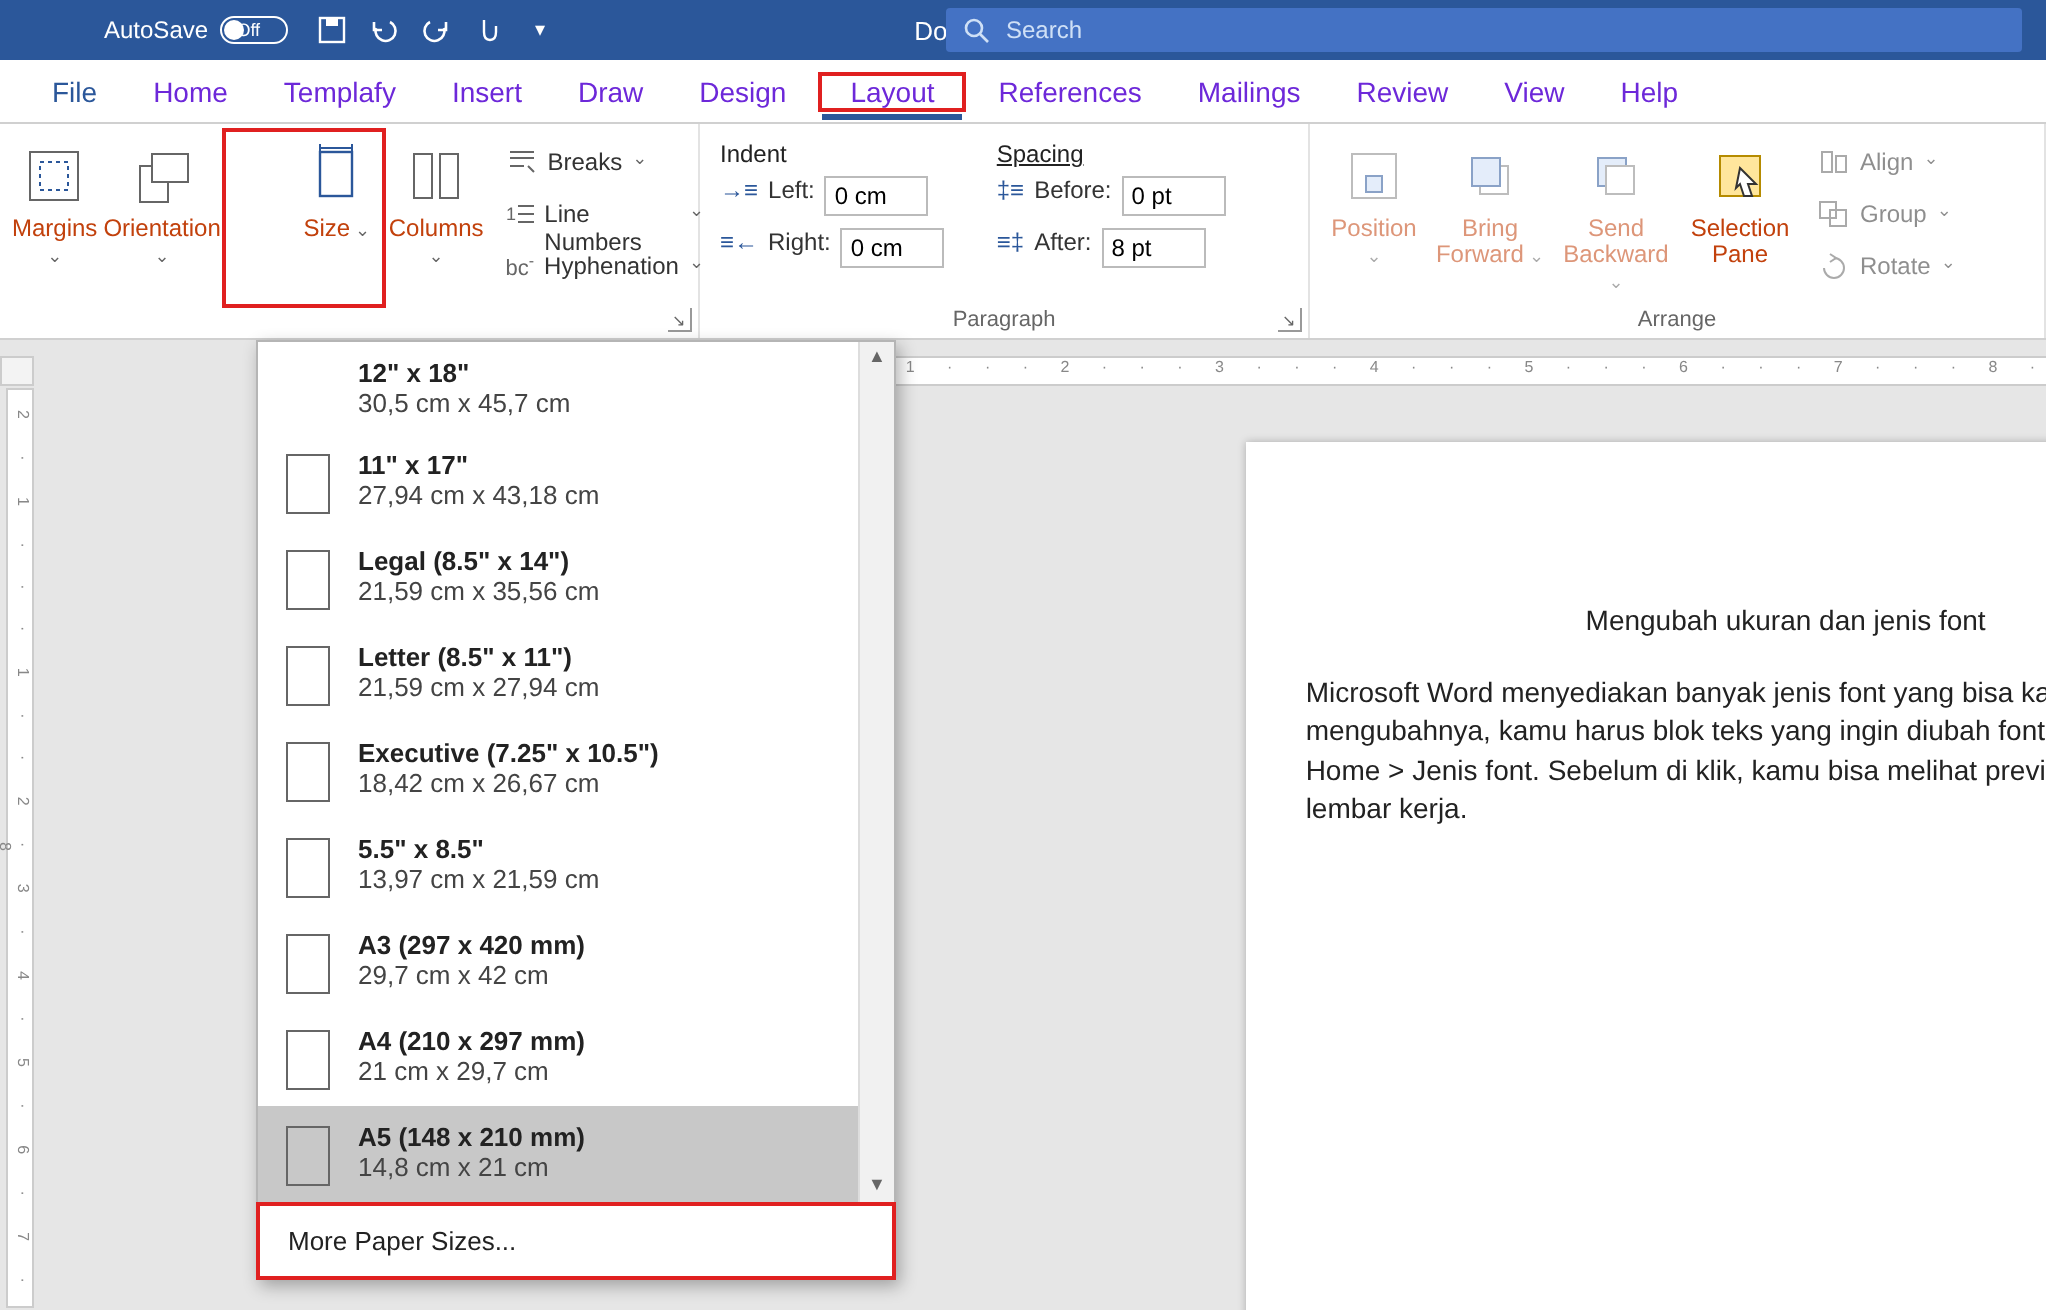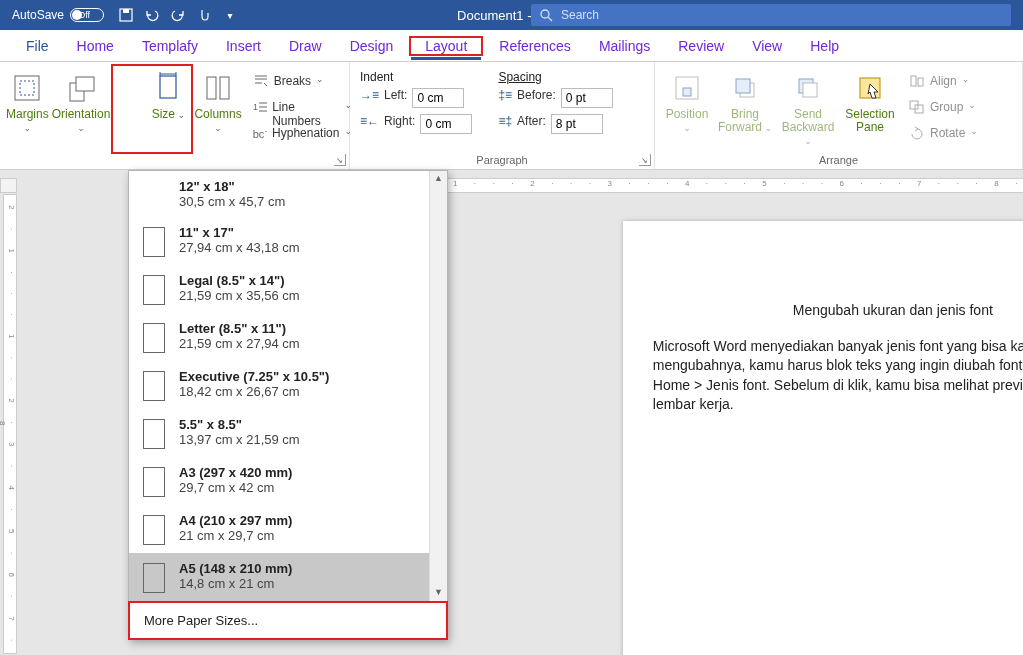--- a/index.html
+++ b/index.html
@@ -1,42 +1,42 @@
 <!DOCTYPE html>
 <html><head>
 <meta charset="utf-8">
 <style>
   * { box-sizing: border-box; margin: 0; padding: 0; }
   body { font-family: "Segoe UI", Arial, sans-serif; font-size: 13px; color: #222; background: #fff; width: 1023px; height: 655px; overflow: hidden; }
   
   
   .titlebar { background: #2b579a; height: 30px; display: flex; align-items: center; color: #fff; font-size: 12px; position: relative; }
-  .titlebar .autosave { display: flex; align-items: flex-end; gap: 6px; padding-left: 12px; }
+  .titlebar .autosave { display: flex; align-items: flex-end; gap: 6px; padding-left: 12px; margin-left: 40px; }
   .titlebar .toggle { width: 34px; height: 14px; border: 1px solid #fff; border-radius: 10px; position: relative; }
   .titlebar .toggle::before { content: ""; width: 10px; height: 10px; border-radius: 50%; background: #fff; position: absolute; left: 1px; top: 1px; }
   .titlebar .toggle-label { font-size: 9px; position: absolute; right: 13px; top: 1px; }
   .titlebar .qat { display: flex; align-items: center; gap: 10px; margin-left: 14px; }
   .titlebar .qat-icon { width: 16px; height: 16px; display: flex; align-items: center; justify-content: center; }
   .titlebar .doc-title { position: absolute; left: 50%; transform: translateX(-50%); font-size: 13px; }
-  .titlebar .search { position: absolute; right: 12px; background: #4472c4; height: 22px; width: 480px; border-radius: 2px; display: flex; align-items: center; padding-left: 8px; gap: 8px; }
+  .titlebar .search { position: absolute; right: 12px; background: #4472c4; height: 22px; width: 538px; border-radius: 2px; display: flex; align-items: center; padding-left: 8px; gap: 8px; }
   .titlebar .search input { background: transparent; border: none; color: #cfe0f6; outline: none; font-size: 12px; flex: 1; }
   .titlebar .search input::placeholder { color: #cfe0f6; }
   
   
   .tabs { background: #fff; border-bottom: 1px solid #d0d0d0; height: 32px; display: flex; align-items: center; padding-left: 12px; gap: 0; }
   .tab { padding: 6px 14px; font-size: 14px; color: #6d28d9; cursor: pointer; }
   .tab.file { color: #2b579a; }
   .tab.active-wrap { border: 2px solid #e02020; padding: 0; margin: 0 2px; }
   .tab.active { border-bottom: 3px solid #2b579a; padding-bottom: 3px; font-weight: 400; }
   
   
   .ribbon { height: 108px; display: flex; border-bottom: 1px solid #d0d0d0; background: #fff; font-size: 12px; }
   .ribbon-group { border-right: 1px solid #e3e3e3; padding: 4px 6px 0 6px; display: flex; flex-direction: column; position: relative; }
   .ribbon-group .group-label { text-align: center; font-size: 11px; color: #666; position: absolute; left: 0; right: 0; bottom: 3px; }
-  .ribbon-big-btn { display: flex; flex-direction: column; align-items: center; justify-content: flex-start; width: 52px; height: 86px; padding-top: 6px; gap: 4px; color: #4d7c0f; }
+  .ribbon-big-btn { display: flex; flex-direction: column; align-items: center; justify-content: flex-start; width: 52px; height: 86px; padding-top: 6px; gap: 4px; color: #c2410c; }
   .ribbon-big-btn .icon { width: 32px; height: 32px; display: flex; align-items: center; justify-content: center; }
   .ribbon-big-btn .lbl { font-size: 12px; text-align: center; line-height: 1.1; }
   .ribbon-big-btn .caret::after { content: " ⌄"; font-size: 9px; color: #666; }
   .ribbon-row { display: flex; align-items: center; gap: 3px; }
   .ribbon-col { display: flex; flex-direction: column; gap: 4px; padding-top: 4px; }
   .ribbon-small { display: flex; align-items: flex-start; gap: 5px; color: #333; height: 22px; padding: 0 4px; }
   .dlg-launcher { position: absolute; right: 3px; bottom: 3px; width: 12px; height: 12px; border: 1px solid #999; border-top: none; border-left: none; }
   .dlg-launcher::after { content: "↘"; font-size: 8px; position: relative; top: -2px; left: 2px; color: #666; }
   
   .spin-input { display: flex; align-items: center; }

